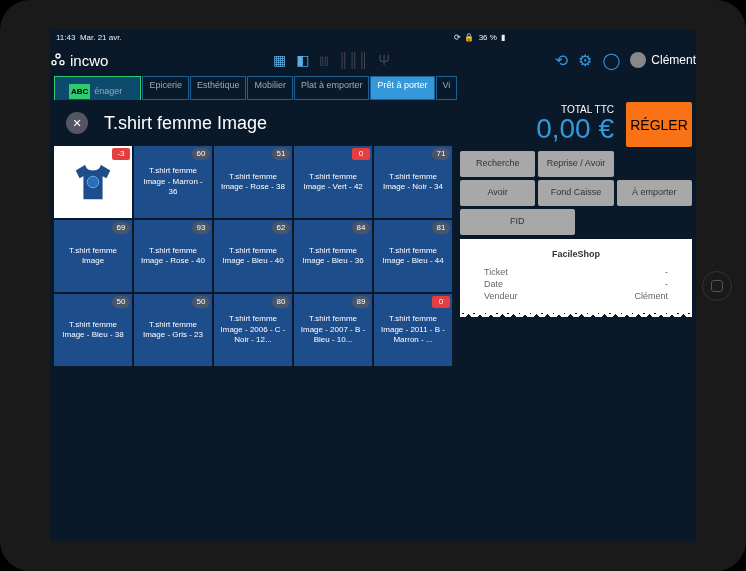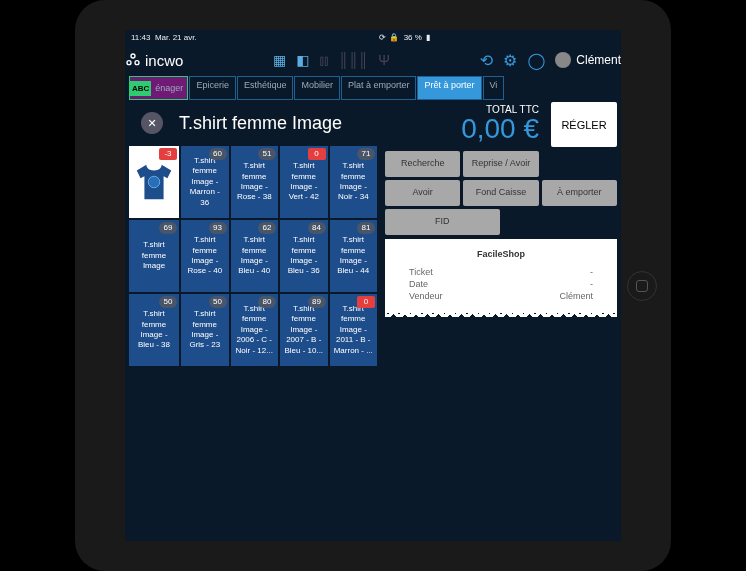--- a/index.html
+++ b/index.html
@@ -1,55 +1,55 @@
 <!DOCTYPE html>
 <html><head>
 <meta charset="utf-8">
 <style>
   * { box-sizing: border-box; margin: 0; padding: 0; font-family: -apple-system, Helvetica, Arial, sans-serif; }
   body { background: #000; display: flex; justify-content: center; align-items: center; width: 746px; height: 571px; }
-  .tablet { width: 596px; height: 571px; background: #1a1a1a; border-radius: 30px; padding: 30px 50px; position: relative; }
+  .tablet { width: 746px; height: 571px; background: #1a1a1a; border-radius: 30px; padding: 30px 50px; position: relative; }
   .home-btn { position: absolute; right: 14px; top: 50%; transform: translateY(-50%); width: 30px; height: 30px; border-radius: 50%; border: 1px solid #333; display: flex; align-items: center; justify-content: center; }
   .home-btn-inner { width: 12px; height: 12px; border: 1px solid #555; border-radius: 3px; }
   .screen { width: 100%; height: 100%; background: #0a1929; overflow: hidden; position: relative; }
   .statusbar { height: 14px; display: flex; justify-content: space-between; align-items: center; padding: 0 6px; font-size: 8px; color: #eee; }
   .statusbar .right { display: flex; gap: 4px; align-items: center; }
   .header { height: 32px; display: flex; align-items: center; justify-content: space-between; padding: 0 0; }
   .logo { display: flex; align-items: center; gap: 4px; color: #fff; font-size: 15px; }
   .logo-icon { width: 16px; height: 16px; }
   .header-icons { display: flex; gap: 10px; align-items: center; }
   .header-icons .icon { color: #5dade2; font-size: 14px; }
   .header-icons .icon.muted { color: #445; }
   .header-right { display: flex; gap: 10px; align-items: center; }
   .user { display: flex; align-items: center; gap: 5px; color: #fff; font-size: 12px; }
   .avatar { width: 16px; height: 16px; border-radius: 50%; background: #888; }
   .tabs { height: 24px; display: flex; gap: 1px; padding: 0 4px; overflow: hidden; }
   .tab { border: 1px solid #1e6091; color: #9ab; font-size: 9px; padding: 3px 6px; background: transparent; white-space: nowrap; }
   .tab.active { background: #3498db; color: #fff; }
-  .tab.first { background: #701a75; border-color: #2ecc71; padding: 0; display: flex; align-items: center; }
+  .tab.first { background: #0c4a6e; border-color: #2ecc71; padding: 14px; display: flex; align-items: center; }
   .tab.first .abc { background: #2ecc71; color: #000; padding: 3px 2px; font-weight: bold; font-size: 8px; }
   .tab.first .txt { padding: 0 4px; }
   .main { display: flex; height: calc(100% - 70px); }
   .left { flex: 1; padding: 4px; }
   .category-title { display: flex; align-items: center; gap: 16px; padding: 8px 4px 12px; }
   .close-circle { width: 22px; height: 22px; border-radius: 50%; background: #556; color: #fff; display: flex; align-items: center; justify-content: center; font-size: 11px; margin-left: 8px; }
   .cat-text { color: #fff; font-size: 18px; font-weight: 300; }
   .grid { display: grid; grid-template-columns: repeat(5, 1fr); gap: 2px; }
   .tile { background: #1e4d8b; color: #fff; font-size: 8px; height: 72px; padding: 4px; position: relative; text-align: center; display: flex; flex-direction: column; justify-content: center; line-height: 1.3; }
   .tile.image { background: #fff; padding: 2px; }
   .tile.image .tshirt { width: 100%; height: 100%; display:flex; align-items:center; justify-content:center; }
   .badge { position: absolute; top: 2px; right: 2px; min-width: 18px; height: 12px; border-radius: 2px; font-size: 8px; display: flex; align-items: center; justify-content: center; padding: 0 3px; color: #fff; }
   .badge.grey { background: #4a5568; border-radius: 6px; }
   .badge.red { background: #e53e3e; }
   .right { width: 240px; padding: 2px 4px; }
   .total-row { display: flex; gap: 4px; margin-bottom: 4px; }
   .total-box { flex: 1; text-align: right; padding: 2px 8px 4px; }
   .total-label { color: #fff; font-size: 10px; }
   .total-amount { color: #3498db; font-size: 28px; font-weight: 300; line-height: 1; }
-  .pay-btn { width: 66px; background: #ffffff; color: #000; font-size: 11px; font-weight: 500; display: flex; align-items: center; justify-content: center; border-radius: 2px; }
+  .pay-btn { width: 66px; background: #f97316; color: #000; font-size: 14px; font-weight: 500; display: flex; align-items: center; justify-content: center; border-radius: 2px; }
   .btn-row { display: grid; grid-template-columns: repeat(3, 1fr); gap: 3px; margin-bottom: 3px; }
   .btn-row.two { grid-template-columns: repeat(2, 1fr); }
   .action-btn { background: #a8a8a8; color: #333; font-size: 9px; padding: 6px 2px; text-align: center; border-radius: 2px; line-height: 1.1; display:flex; align-items:center; justify-content:center; min-height: 26px; }
   .receipt { background: #fff; margin-top: 4px; padding: 10px 24px; font-size: 9px; color: #333; position: relative; }
   .receipt::after { content:""; position:absolute; left:0; right:0; bottom:-4px; height:6px; background: repeating-linear-gradient(-45deg, #fff 0 4px, transparent 4px 8px), repeating-linear-gradient(45deg, #fff 0 4px, transparent 4px 8px); }
   .receipt-title { text-align: center; font-weight: bold; margin-bottom: 8px; }
   .receipt-line { display: flex; justify-content: space-between; margin: 2px 0; color: #666; }
 </style>
 </head>
 <body>

